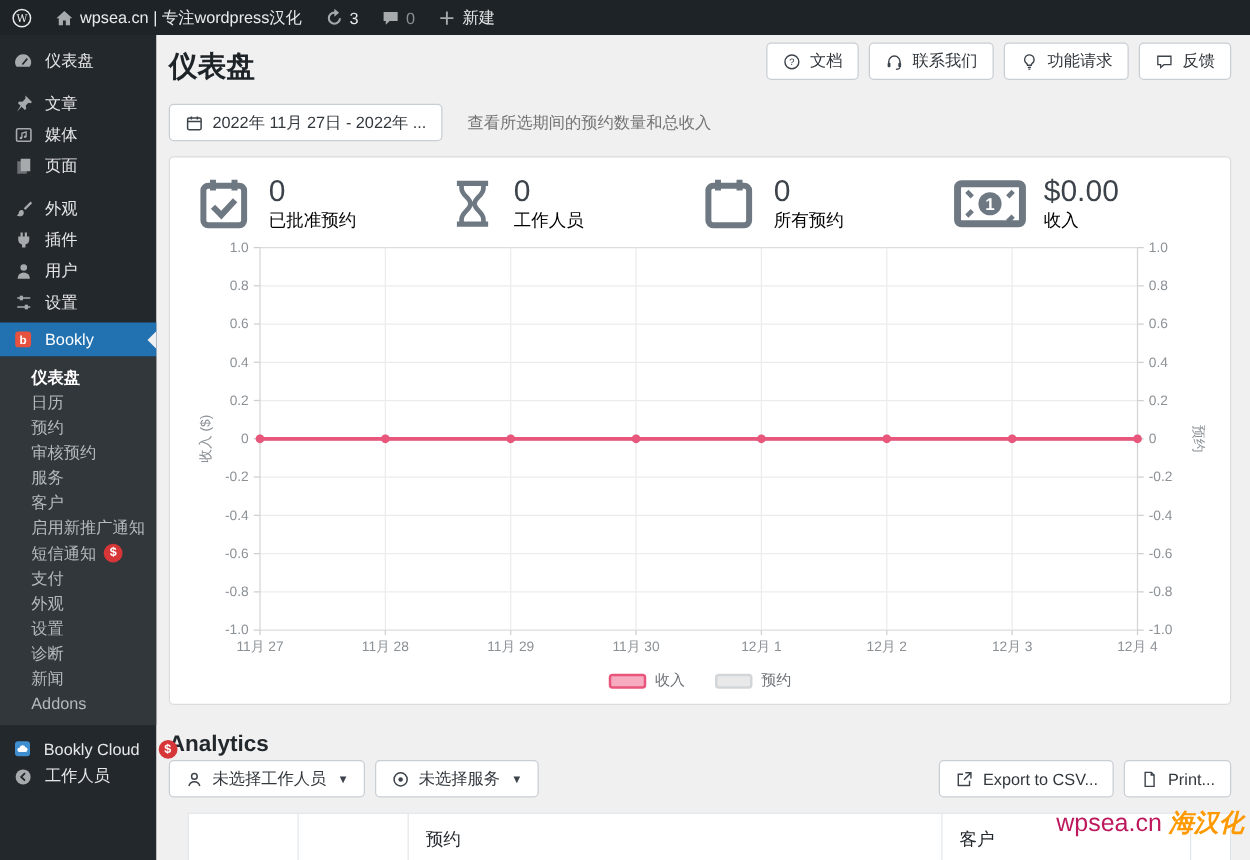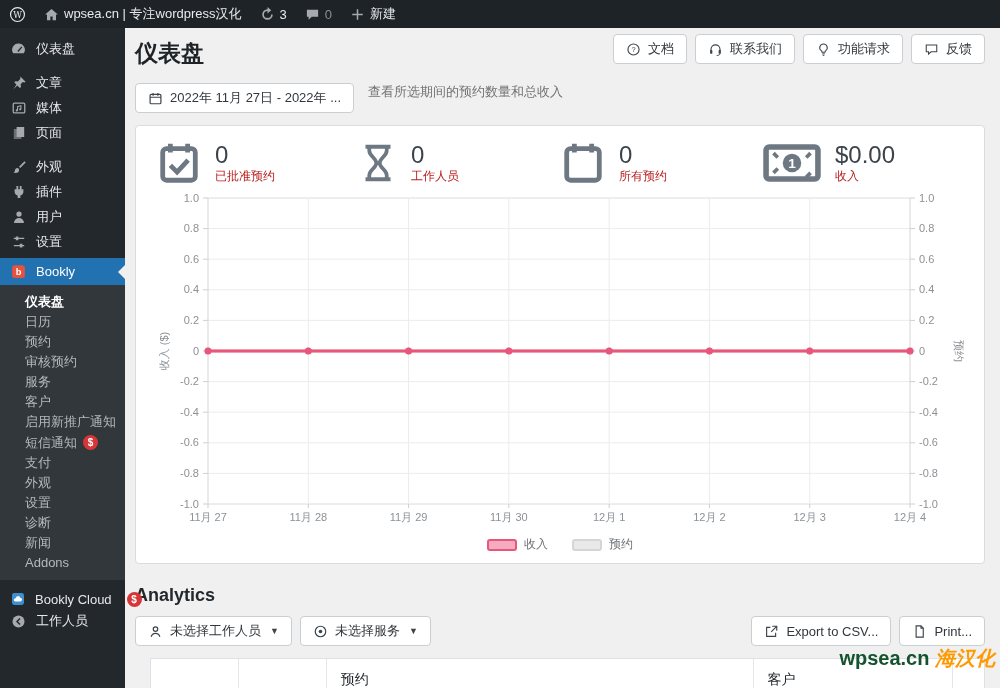--- a/index.html
+++ b/index.html
@@ -24,44 +24,44 @@
 .sub-item{display:flex;align-items:center;padding:3px 8px 3px 25px;line-height:14px;color:#b4b9be;cursor:pointer;white-space:nowrap}
 .sub-item.active{color:#fff;font-weight:bold}
 .badge{display:inline-flex;width:15px;height:15px;border-radius:50%;background:#d63638;color:#fff;font-size:10px;align-items:center;justify-content:center;margin-left:6px;font-weight:bold;flex:none}
 .sb-bottom{padding-top:8px}
 
 #main{position:absolute;left:125px;top:28px;right:0;bottom:0;padding:8px 15px 0 10px;overflow:hidden}
 h1{font-size:23px;font-weight:600;color:#1d2327;margin:2px 0 0}
 .head-actions{position:absolute;top:6px;right:15px;display:flex;gap:8px}
 .btn{display:inline-flex;align-items:center;gap:7px;background:#fff;border:1px solid #c9ced3;border-radius:4px;height:30px;padding:0 12px;font-size:13px;color:#32373c;cursor:pointer;font-family:inherit;white-space:nowrap}
 .btn .bicon{display:inline-flex;color:#3c434a}
-.date-row{display:flex;align-items:flex-start;gap:14px;margin-top:14px}
+.date-row{display:flex;align-items:center;gap:20px;margin-top:14px}
 .hint{color:#737373}
 
 .card{margin-top:12px;background:#fff;border:1px solid #dcdcde;border-radius:4px;padding:12px 16px 4px}
 #stats{display:flex;padding:2px 4px 0}
 .stat{flex:1;display:flex;align-items:center;gap:13px}
 .stat-ic{color:#6d7882;display:inline-flex}
 .stat-val{font-size:24px;color:#3c434a;line-height:1.15}
-.stat-label{font-size:12px;color:#b91c1c;cursor:pointer;text-decoration:none}
+.stat-label{font-size:14px;color:#000000;cursor:pointer;text-decoration:none}
 #chartSvg{margin-top:4px}
 #chartSvg text{font-size:11px;fill:#8c9196}
 .legend{display:flex;justify-content:center;gap:24px;padding:2px 0 6px;font-size:12px;color:#6d7176;align-items:center}
 .lg-item{display:inline-flex;align-items:center;gap:7px;cursor:pointer}
 .lg-swatch{width:30px;height:12px;border-radius:3px;border:2px solid;display:inline-block}
 
 #analyticsTitle{font-size:18px;font-weight:700;color:#23282d;margin-top:21px}
-.filter-row{display:flex;gap:8px;margin-top:10px;align-items:flex-end}
+.filter-row{display:flex;gap:8px;margin-top:2px;align-items:flex-end}
 .flex-sp{flex:1}
 .caret{font-size:9px;color:#3c434a;margin-left:2px}
 .atable{margin:12px 0 0 15px;width:835px;background:#fff;border:1px solid #dee2e6;display:flex;height:44px}
 .th-cell{border-right:1px solid #e4e7ea;padding:12px 14px 0;font-size:14px;color:#23282d;overflow:hidden;white-space:nowrap}
 
 #watermark{position:absolute;right:5px;top:645px;z-index:60;font-size:20px;white-space:nowrap}
-.wm-site{color:#14532d;font-weight:bold}
+.wm-site{color:#be185d;font-weight:normal}
 .wm-brand{color:#ff9900;font-family:"DejaVu Serif",serif;font-style:italic;font-weight:bold}
 </style>
 </head>
 <body>
 
 <div id="adminbar">
   <span class="ab-item">
     <svg width="17" height="17" viewBox="0 0 20 20">
         <circle cx="10" cy="10" r="8.2" fill="none" stroke="#e8eaec" stroke-width="1.4"></circle>
         <text x="10" y="13.8" text-anchor="middle" font-size="10" fill="#e8eaec" font-family="DejaVu Serif,serif">W</text>

